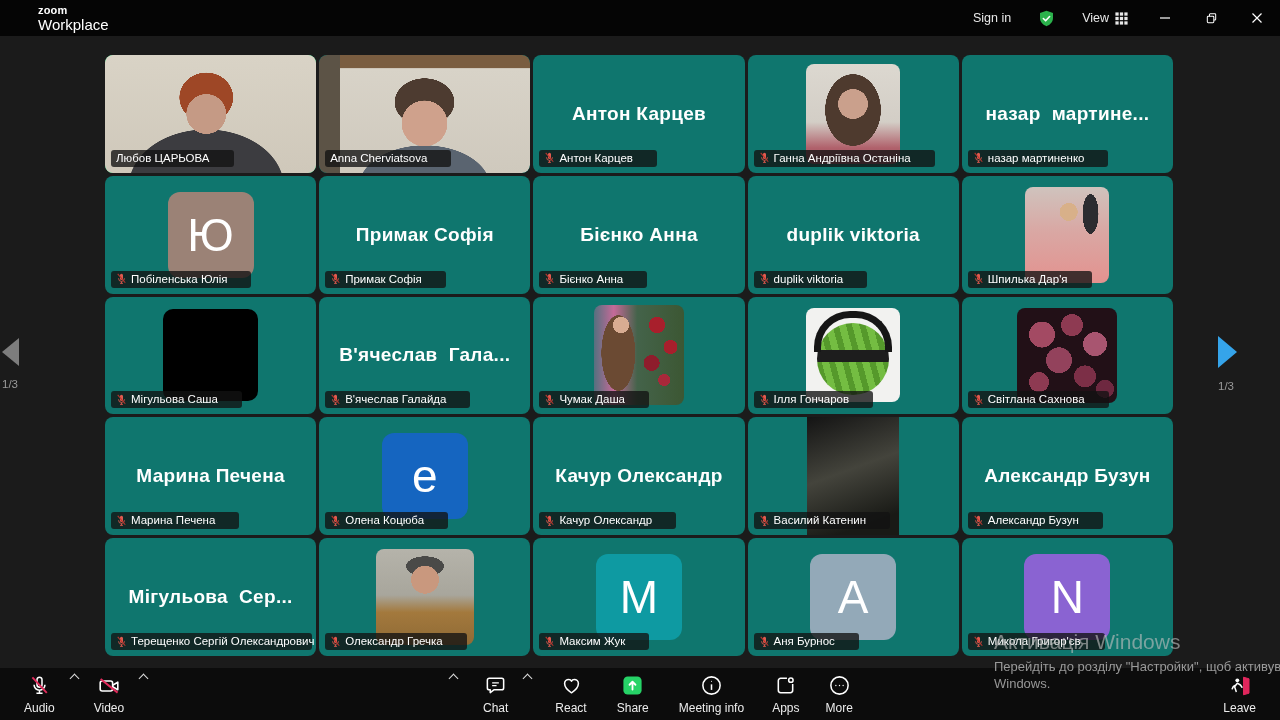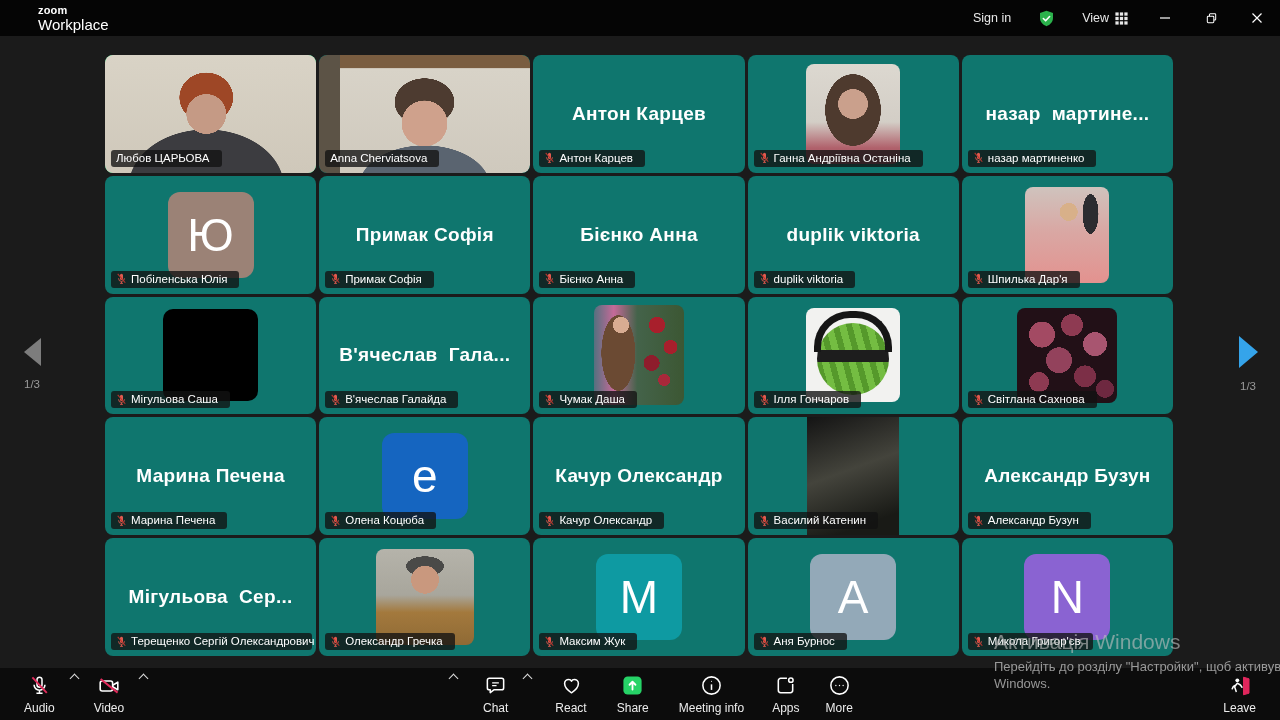--- a/index.html
+++ b/index.html
@@ -24,21 +24,21 @@
   
   .grid { position:absolute; left:105px; top:55px; width:1068px; height:601px;
           display:grid; grid-template-columns:repeat(5,1fr); grid-auto-rows:1fr; gap:3px; }
   .tile { position:relative; background:#0f766e; border-radius:8px; overflow:hidden; }
   .tile.active-speaker { outline:2px solid #2bd46b; outline-offset:-2px; }
   .tile-content { position:absolute; inset:0; display:flex; align-items:center; justify-content:center; }
   .center-name { color:#fff; font-size:19px; font-weight:700; letter-spacing:.3px; white-space:pre; }
   .letter-avatar { width:86px; height:86px; border-radius:12px; display:flex; align-items:center;
                    justify-content:center; color:#fff; font-size:46px; font-weight:400; }
   .name-label { position:absolute; left:6px; bottom:6px; display:flex; align-items:center; gap:4px;
-                background:rgba(18,18,18,.78); border-radius:3px; padding:2px 12px 3px 5px;
+                background:rgba(18,18,18,.78); border-radius:3px; padding:2px 24px 3px 5px;
                 color:#fff; font-size:11.5px; max-width:95%; white-space:nowrap; z-index:3; }
   .mic-muted-icon { flex:0 0 auto; }
 
   
   .art { border-radius:8px; }
   .art-speaker { position:absolute; inset:0; border-radius:6px; background:
       radial-gradient(circle 20px at 48% 50%, #c59a85 0 99%, rgba(0,0,0,0) 100%),
       radial-gradient(ellipse 27px 25px at 48% 36%, #9e4726 0 99%, rgba(0,0,0,0) 100%),
       radial-gradient(ellipse 78px 58px at 48% 112%, #3c3c40 0 99%, rgba(0,0,0,0) 100%),
       linear-gradient(180deg, #d9d3c6 0%, #cfc8ba 100%); }
@@ -84,21 +84,21 @@
       radial-gradient(circle 11px at 68% 72%, #7c2f47 0 99%, rgba(0,0,0,0) 100%),
       radial-gradient(circle 10px at 22% 78%, #8e3a52 0 99%, rgba(0,0,0,0) 100%),
       radial-gradient(circle 9px at 88% 85%, #6e2840 0 99%, rgba(0,0,0,0) 100%),
       #221017; }
   .art-grechka { width:98px; height:96px; background:
       radial-gradient(circle 14px at 50% 32%, #c9987e 0 99%, rgba(0,0,0,0) 100%),
       radial-gradient(ellipse 19px 10px at 50% 18%, #4a4a48 0 99%, rgba(0,0,0,0) 100%),
       linear-gradient(180deg, #b5b3aa 0%, #a8a69c 48%, #a3793d 66%, #8f6a35 100%); }
 
   
-  .nav-left, .nav-right { position:absolute; z-index:5; width:60px; text-align:center; }
+  .nav-left, .nav-right { position:absolute; z-index:5; width:60px; }
   .nav-left { left:2px; top:338px; } .nav-right { right:2px; top:336px; }
   .tri-left { width:0; height:0; border-top:14px solid transparent; border-bottom:14px solid transparent;
               border-right:17px solid #7d7d7d; display:inline-block; cursor:pointer; }
   .tri-right { width:0; height:0; border-top:16px solid transparent; border-bottom:16px solid transparent;
                border-left:19px solid #35a4ea; display:inline-block; cursor:pointer; }
   .page-num { color:#9a9a9a; font-size:11.5px; margin-top:8px; }
 
   
   .toolbar { position:absolute; left:0; right:0; bottom:0; height:52px; background:#0c0c0c; z-index:20; }
   .tb-item { display:flex; flex-direction:column; align-items:center; justify-content:center;

